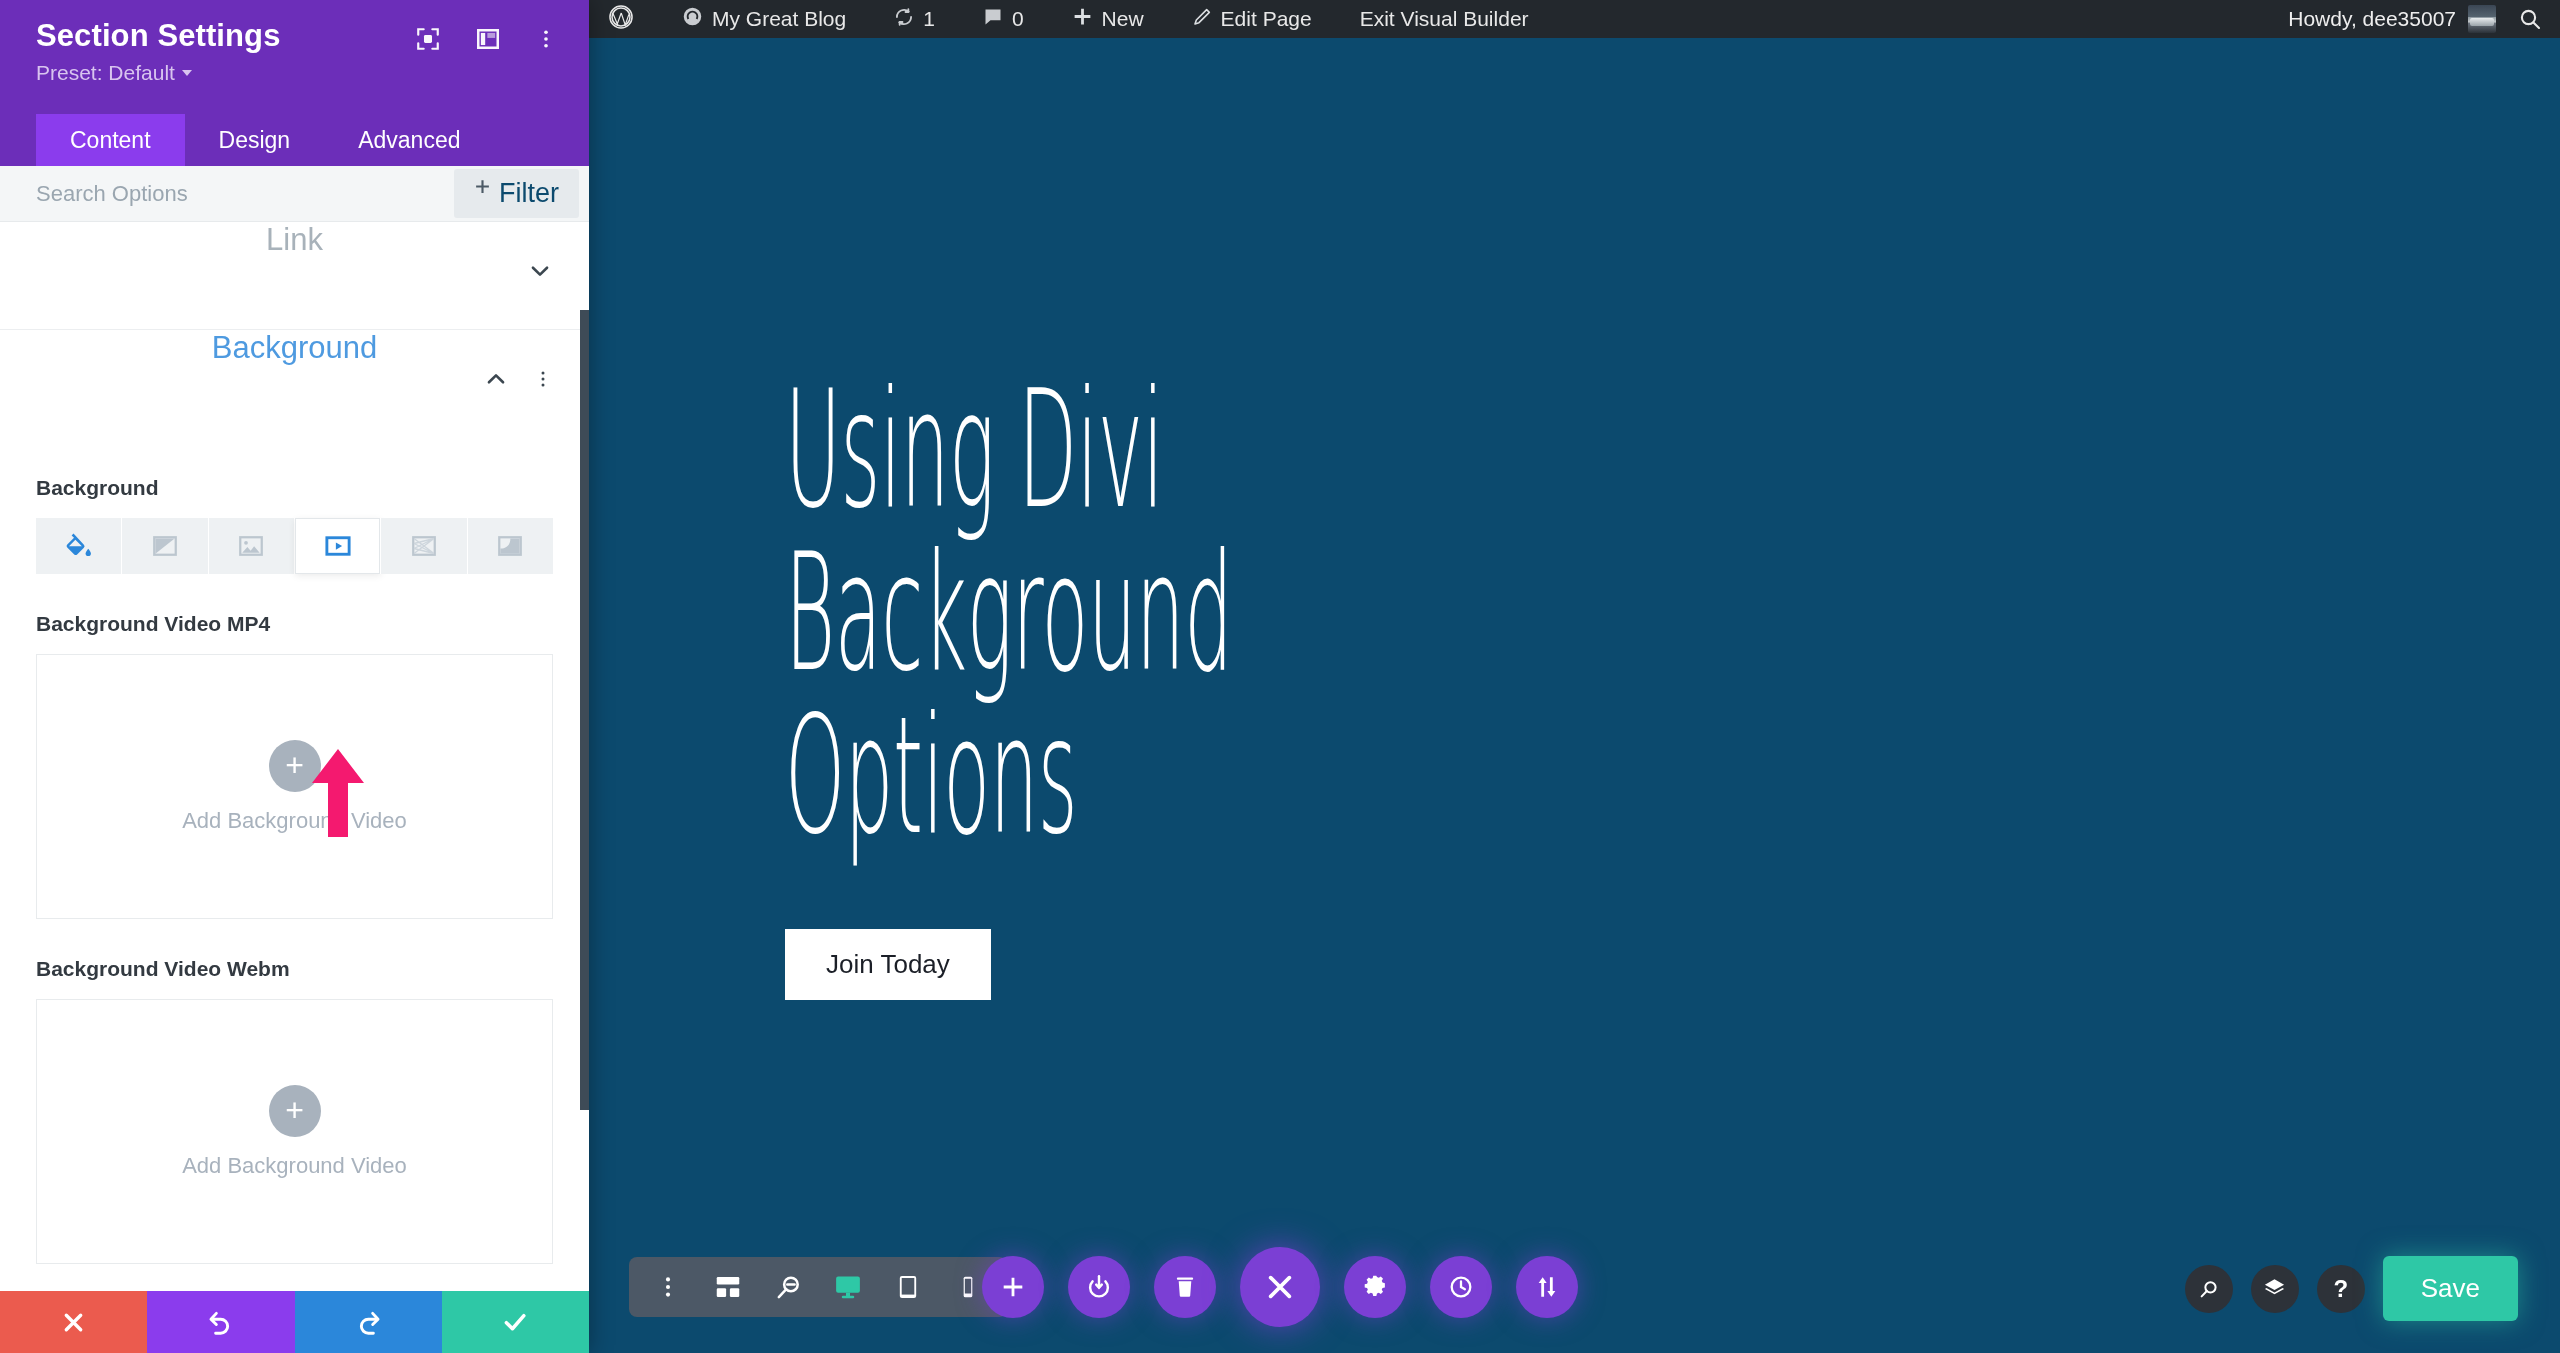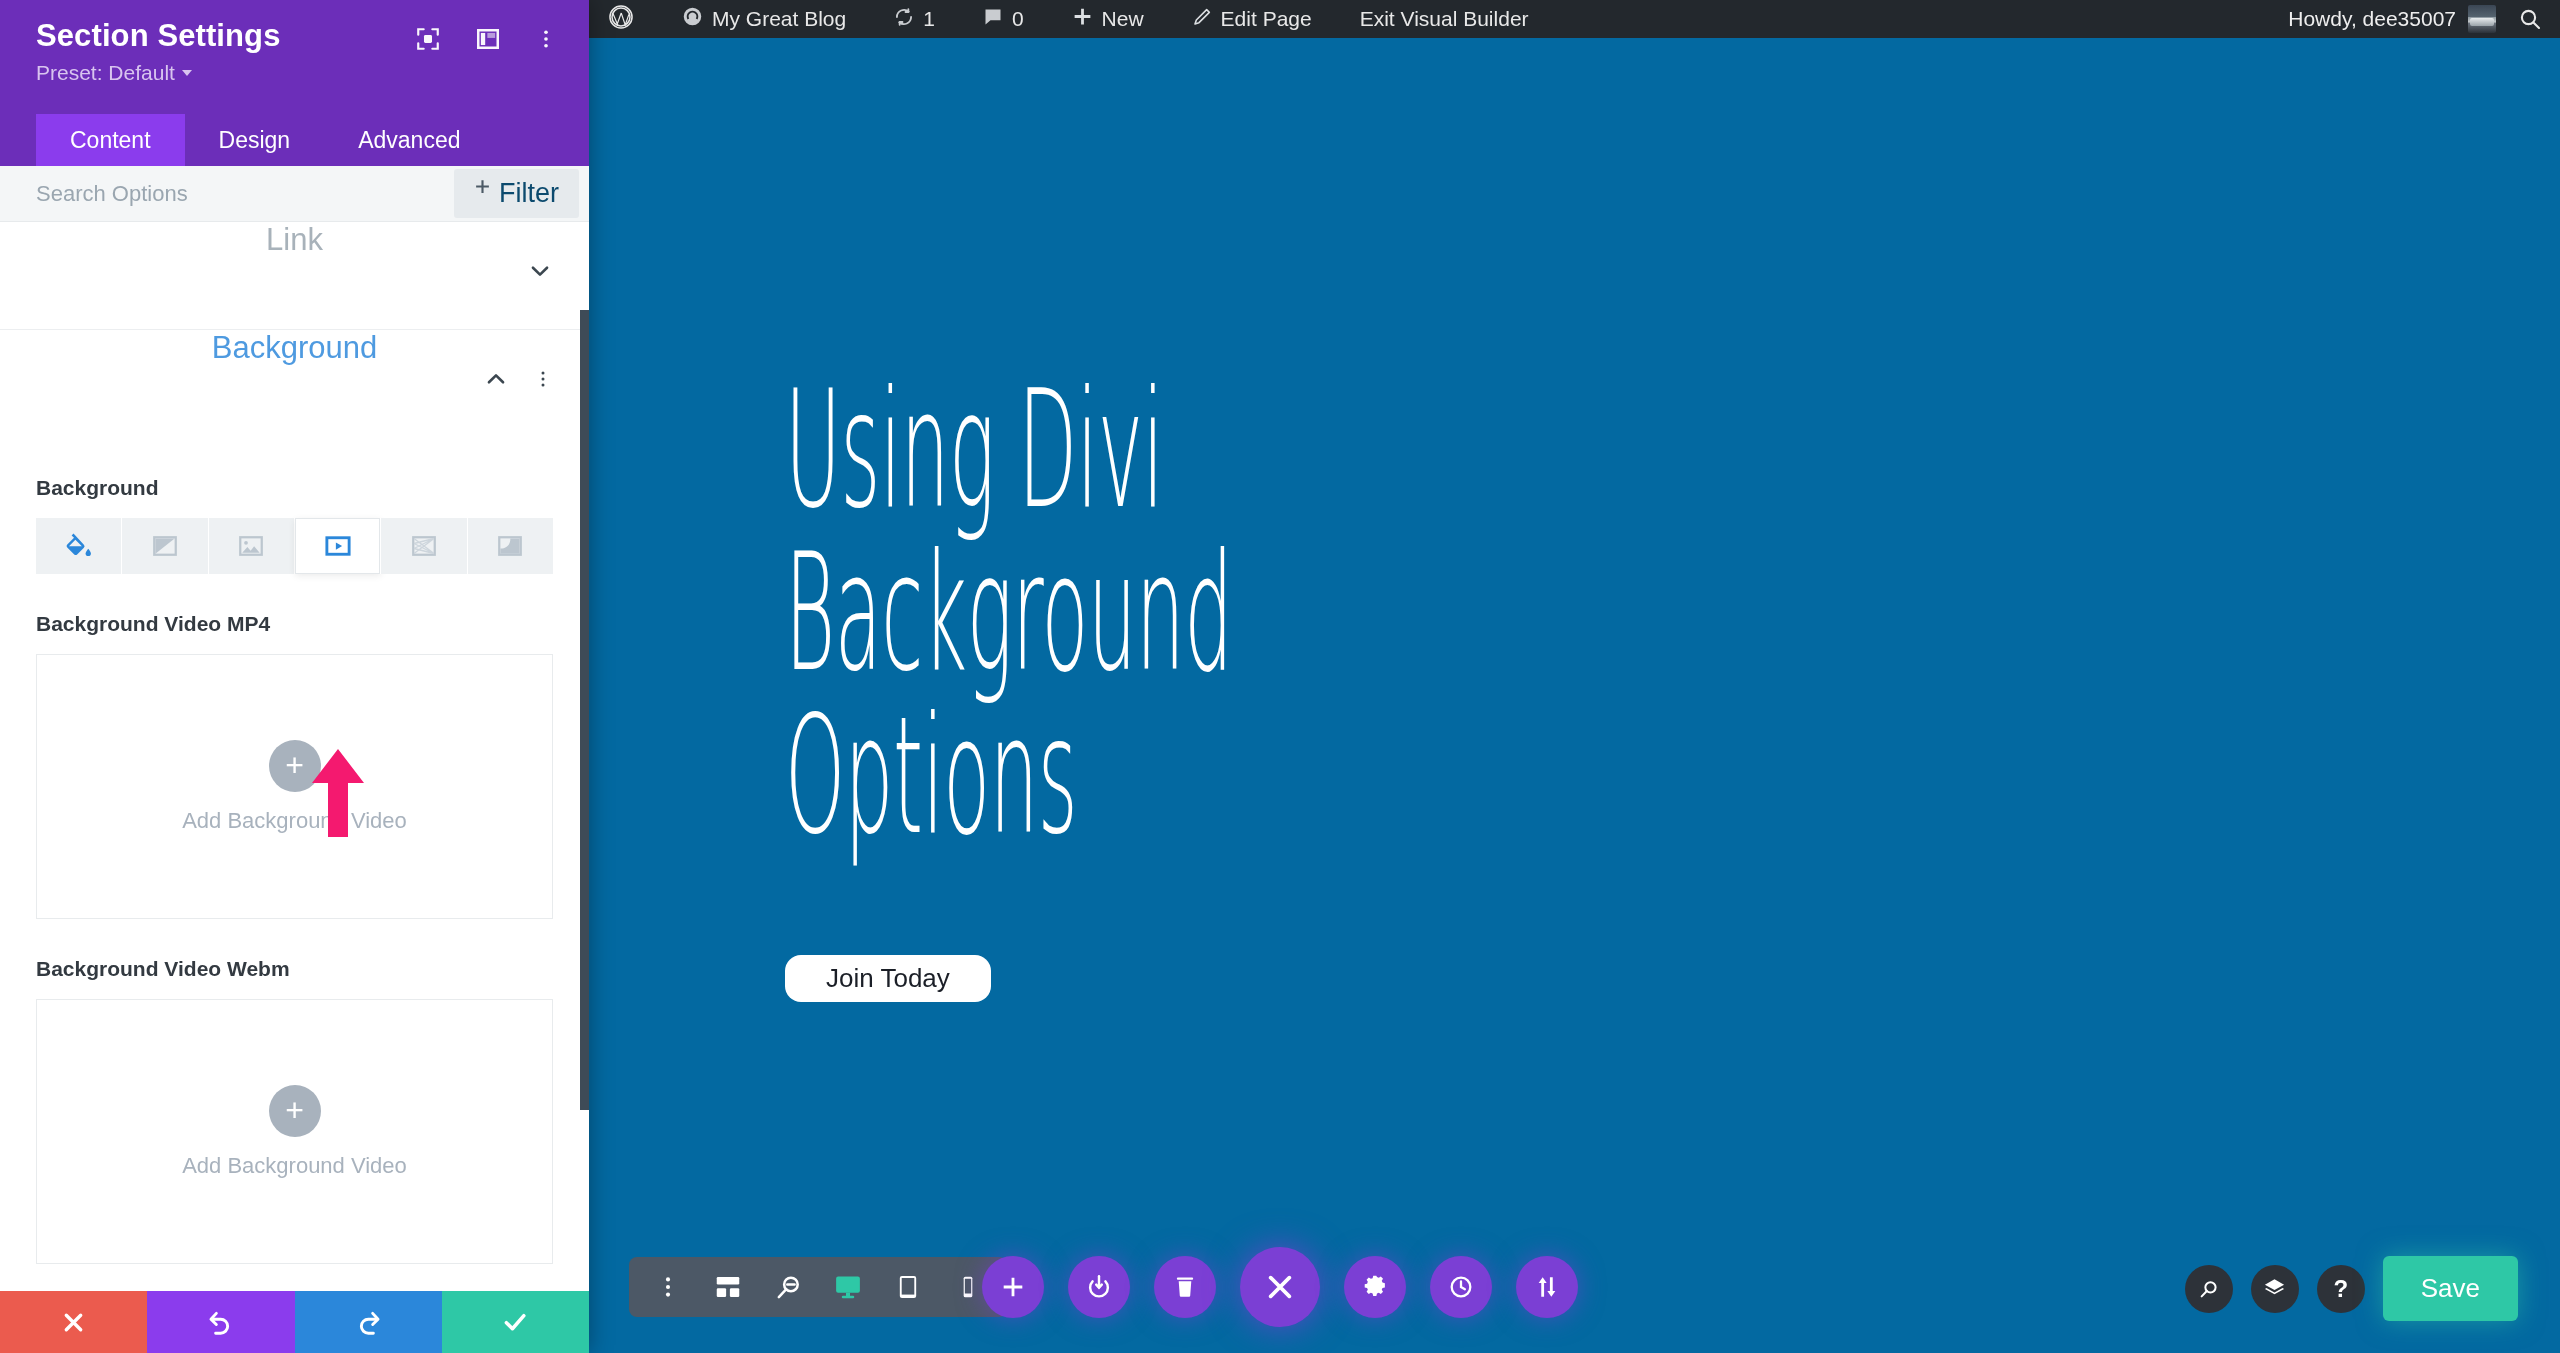--- a/index.html
+++ b/index.html
@@ -127,35 +127,35 @@
   .panel-footer { display:flex; height:62px; flex:none; }
   .pf-btn { flex:1; display:flex; align-items:center; justify-content:center; cursor:pointer; }
   .pf-red   { background:#eb5b4e; }
   .pf-purple{ background:#8b3ced; }
   .pf-blue  { background:#2b87da; }
   .pf-green { background:#2ec8a6; }
 
   
   #canvas {
     position:absolute; left:589px; top:38px;
-    width:1971px; height:1315px; background:#0369a1; overflow:hidden;
+    width:1971px; height:1315px; background:#0c4a6e; overflow:hidden;
   }
   .hero {
     position:absolute; left:196px; top:330px; width:1150px;
   }
   .hero-title {
     color:#fff; font-size:163px; line-height:1.0;
     font-weight:300; letter-spacing:-1px;
     transform:scaleX(0.47); transform-origin:left center;
     white-space:normal; width:2430px;
     font-family:"DejaVu Sans", sans-serif;
   }
   .hero-btn {
-    display:inline-block; margin-top:98px; background:#fff; color:#1b1f27;
-    font-size:26px; padding:8px 41px; cursor:pointer;border-radius:16px;
+    display:inline-block; margin-top:72px; background:#fff; color:#1b1f27;
+    font-size:26px; padding:20px 41px; cursor:pointer;
   }
 
   
   #bottom-bar {
     position:absolute; left:0; bottom:0; width:2560px; height:110px; z-index:30;
     pointer-events:none;
   }
   .device-toolbar {
     position:absolute; left:629px; bottom:36px;
     background:#4c5866; border-radius:8px; height:60px;

